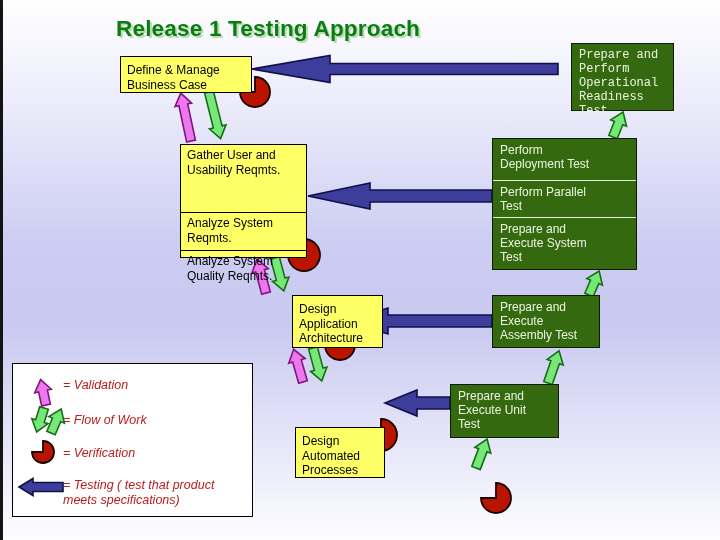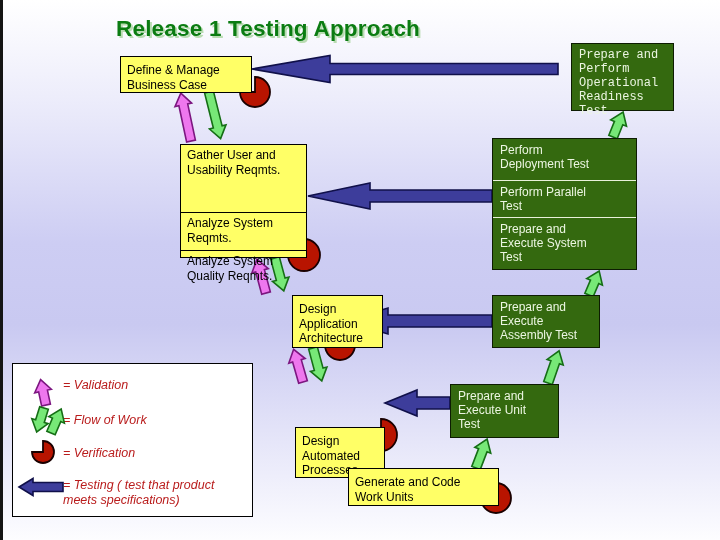--- a/index.html
+++ b/index.html
@@ -73,23 +73,20 @@
   </div>
 
   <div class="pbox" style="left:252px;top:295px;width:91px;height:53px;margin-left:40px;">
     <span>Design Application Architecture</span>
   </div>
 
   <div class="pbox" style="left:295px;top:385px;width:90px;height:51px;margin-top:42px;">
     <span>Design Automated Processes</span>
   </div>
 
-  <div class="pbox" style="left:348px;top:468px;width:151px;height:38px;padding-right:30px;">
-    <span>Generate and Code Work Units</span>
-  </div>
 
   <div class="tbox" style="left:571px;top:43px;width:103px;height:68px;font-family:Liberation Mono, monospace;">
     <span>Prepare and Perform Operational Readiness Test</span>
   </div>
 
   <div class="tbox stack" style="left:492px;top:138px;width:145px;height:132px;">
     <div class="row" style="height:41px;">Perform Deployment Test</div>
     <div class="row" style="height:37px;">Perform Parallel Test</div>
     <div class="row" style="height:54px;">Prepare and Execute System Test</div>
   </div>

